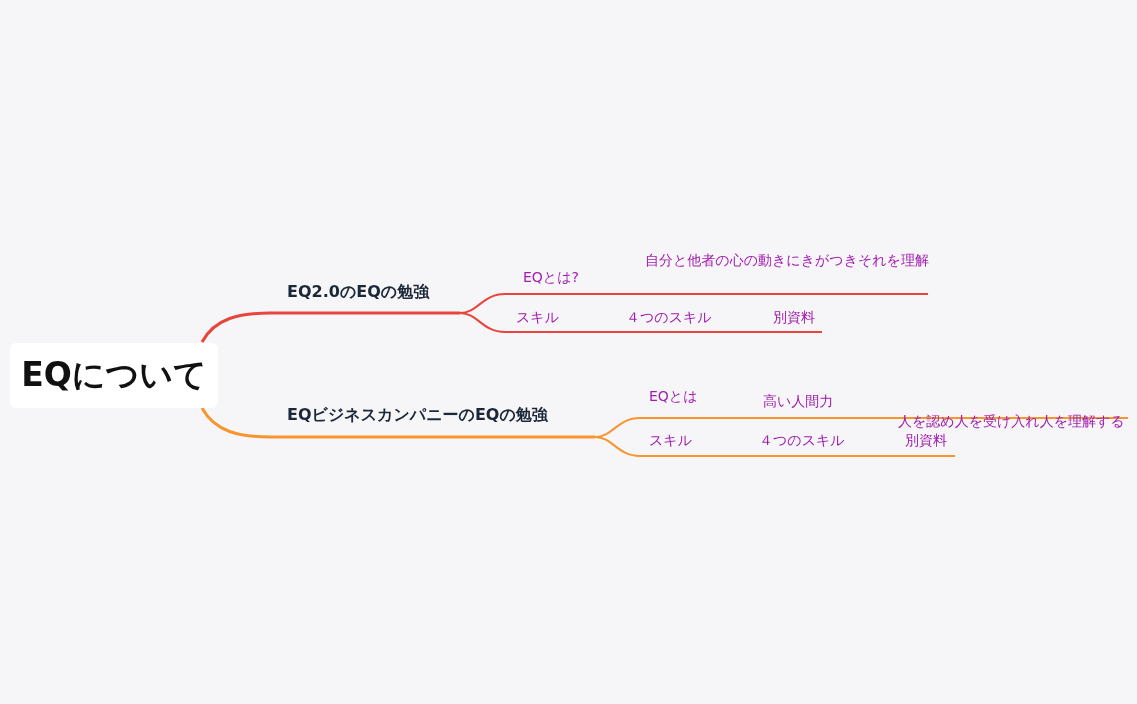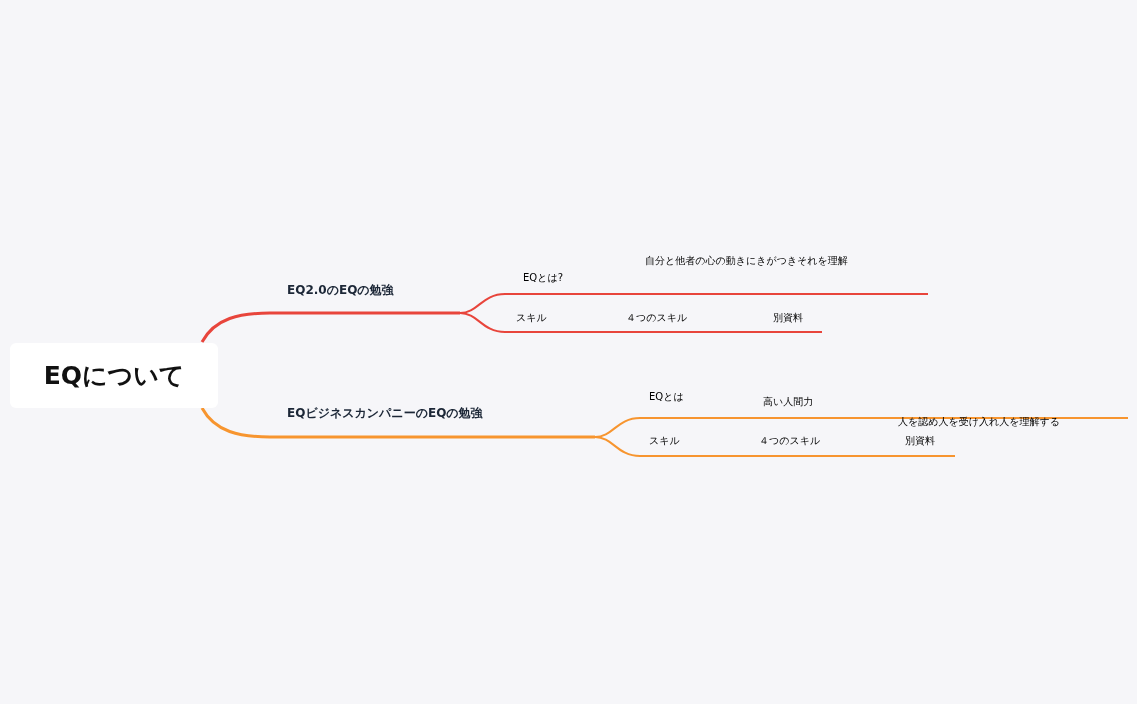--- a/index.html
+++ b/index.html
@@ -8,28 +8,28 @@
     background:#f6f6f9;
     font-family:"DejaVu Sans","Liberation Sans",sans-serif;
     position:relative;
   }
   #canvas { position:absolute; left:0; top:0; width:1137px; height:704px; }
   svg.lines { position:absolute; left:0; top:0; }
   .root {
     position:absolute; left:10px; top:343px; width:208px; height:65px;
     background:#ffffff; border-radius:6px;
     display:flex; align-items:center; justify-content:center;
-    font-size:25px; font-weight:bold; color:#111111;
+    font-size:33px; font-weight:bold; color:#111111;
   }
   .main-topic {
-    position:absolute; font-size:12px; font-weight:bold; color:#1c2737;
+    position:absolute; font-size:16px; font-weight:bold; color:#1c2737;
     white-space:nowrap;
   }
   .sub {
-    position:absolute; font-size:10px; color:#000000; white-space:nowrap; line-height:17px;
+    position:absolute; font-size:14px; color:#a21caf; white-space:nowrap; line-height:17px;
   }
 </style>
 </head>
 <body>
 
 <div id="canvas">
   <svg class="lines" width="1137" height="704">
 
     <path d="M202,342 C215,318 240,313 270,313 L460,313" stroke="#e8453c" stroke-width="3" fill="none"></path>
     <path d="M460,313 C478,313 482,294 505,294 L928,294" stroke="#e8453c" stroke-width="2" fill="none"></path>

